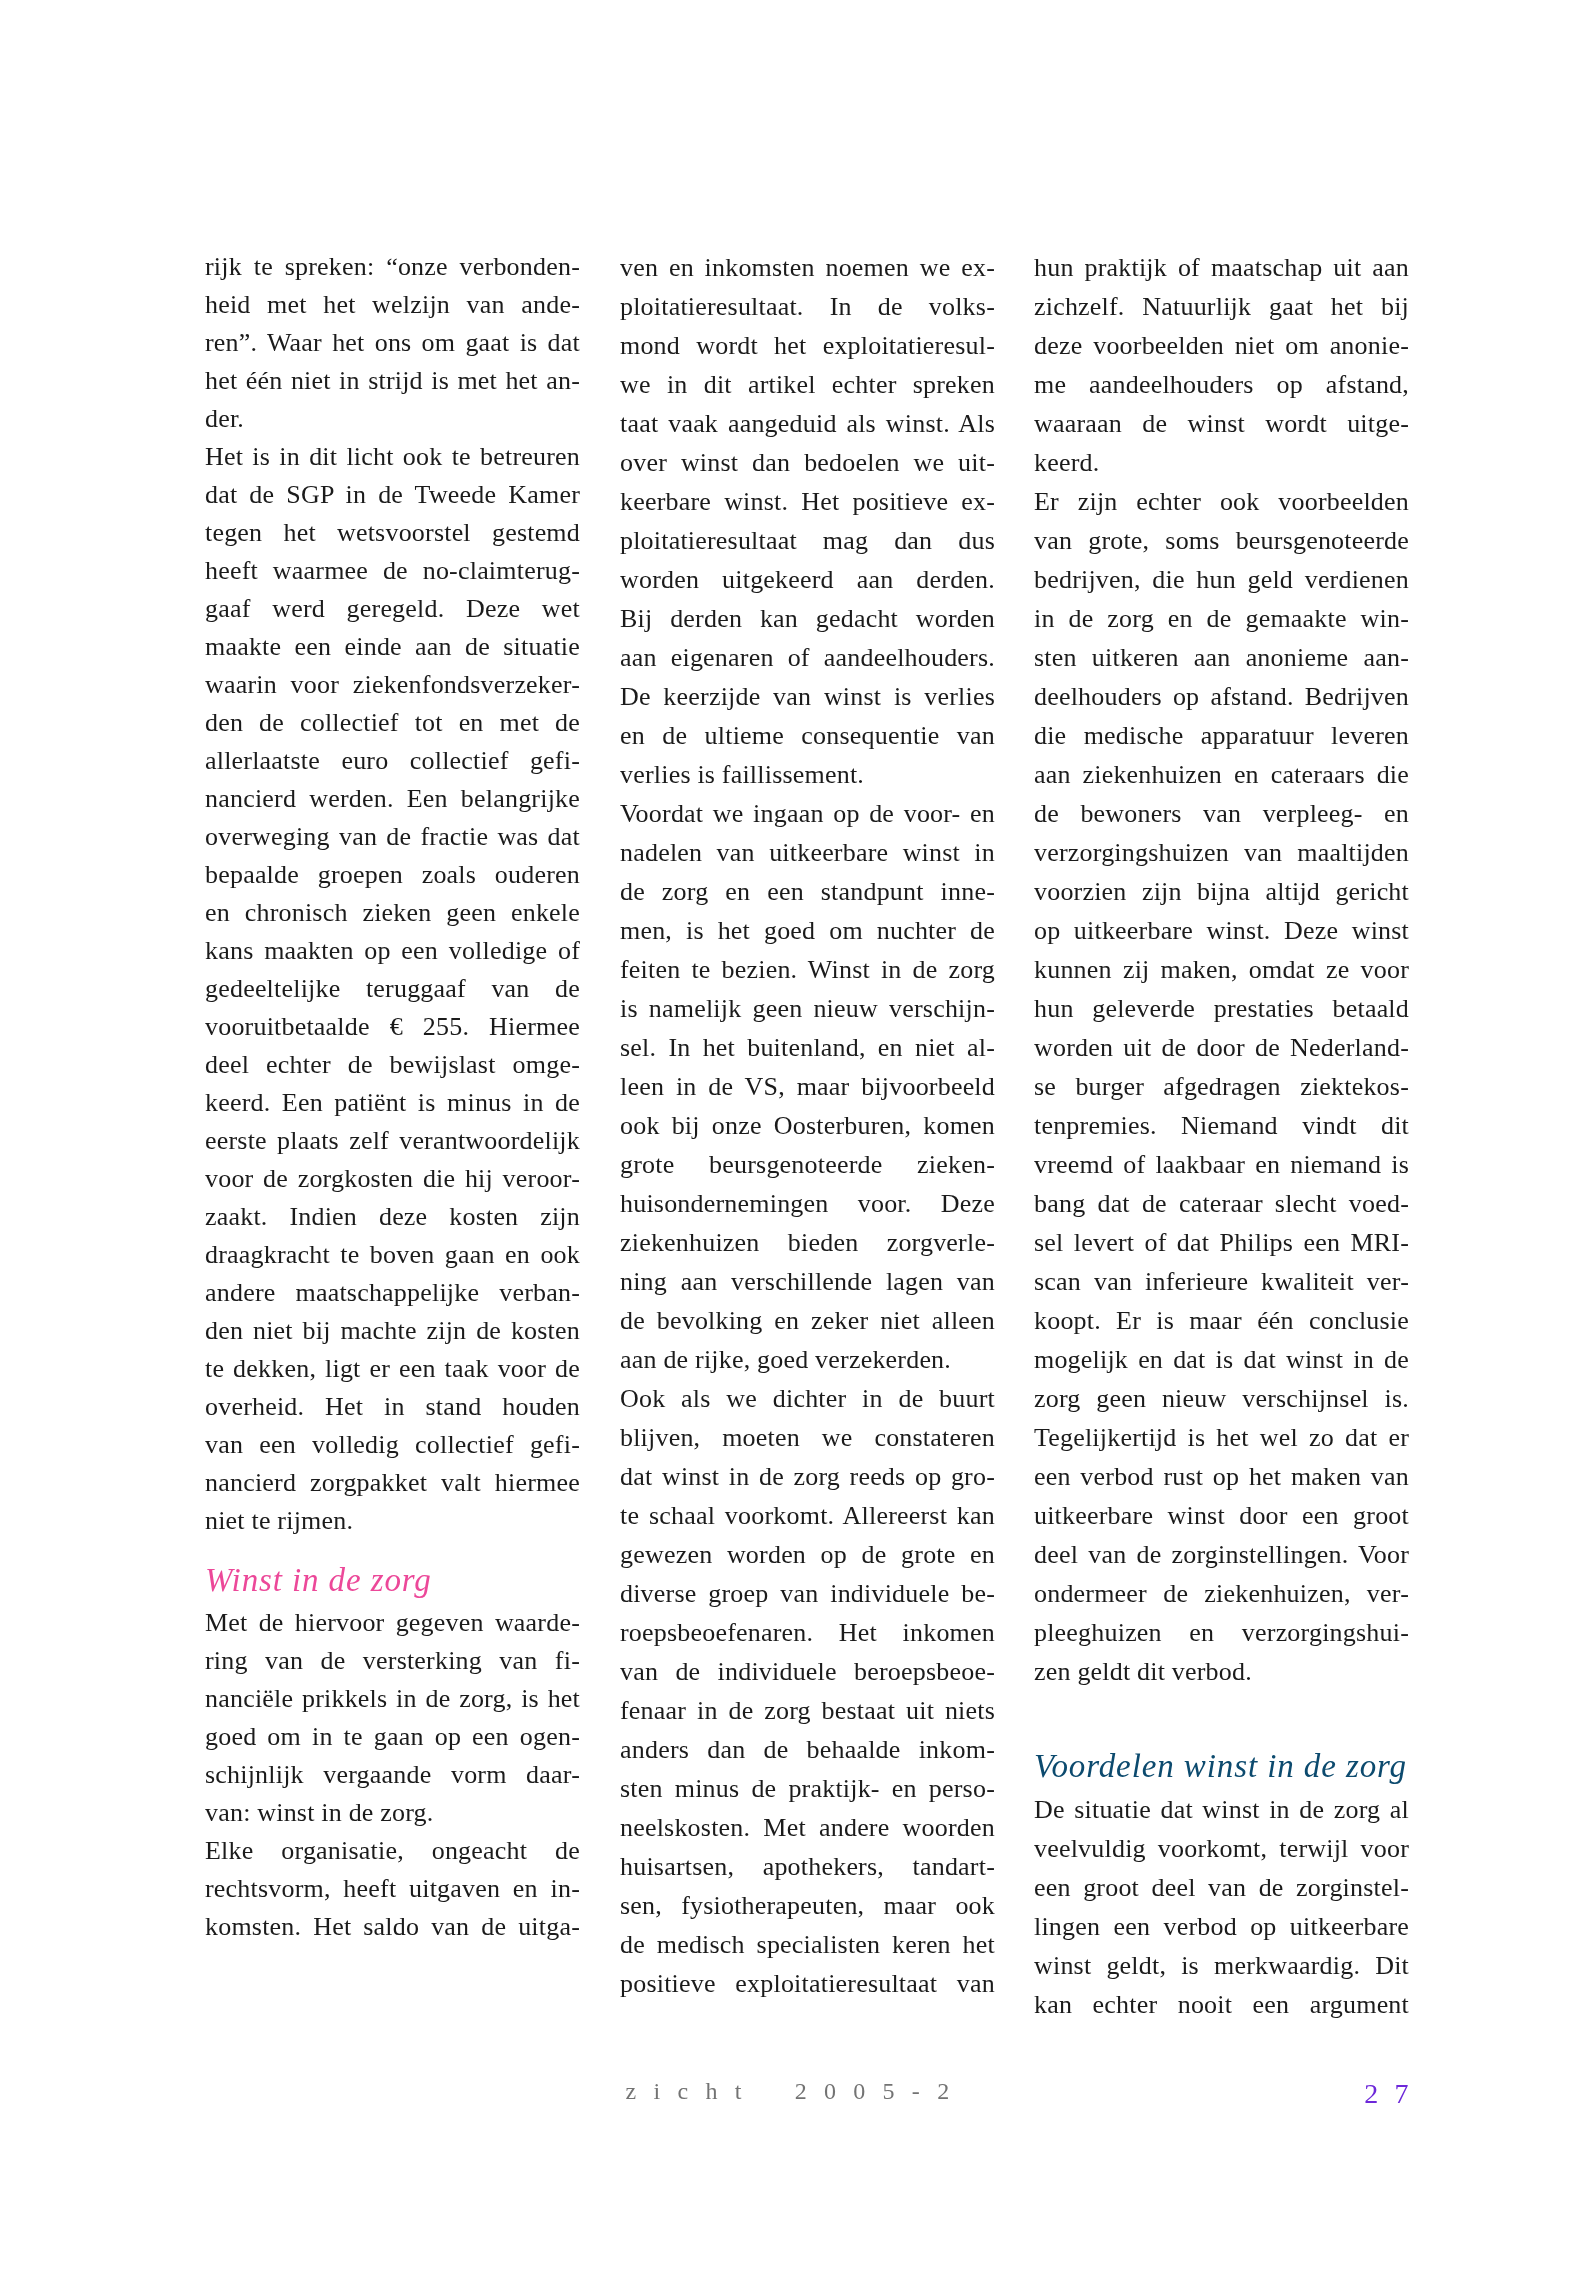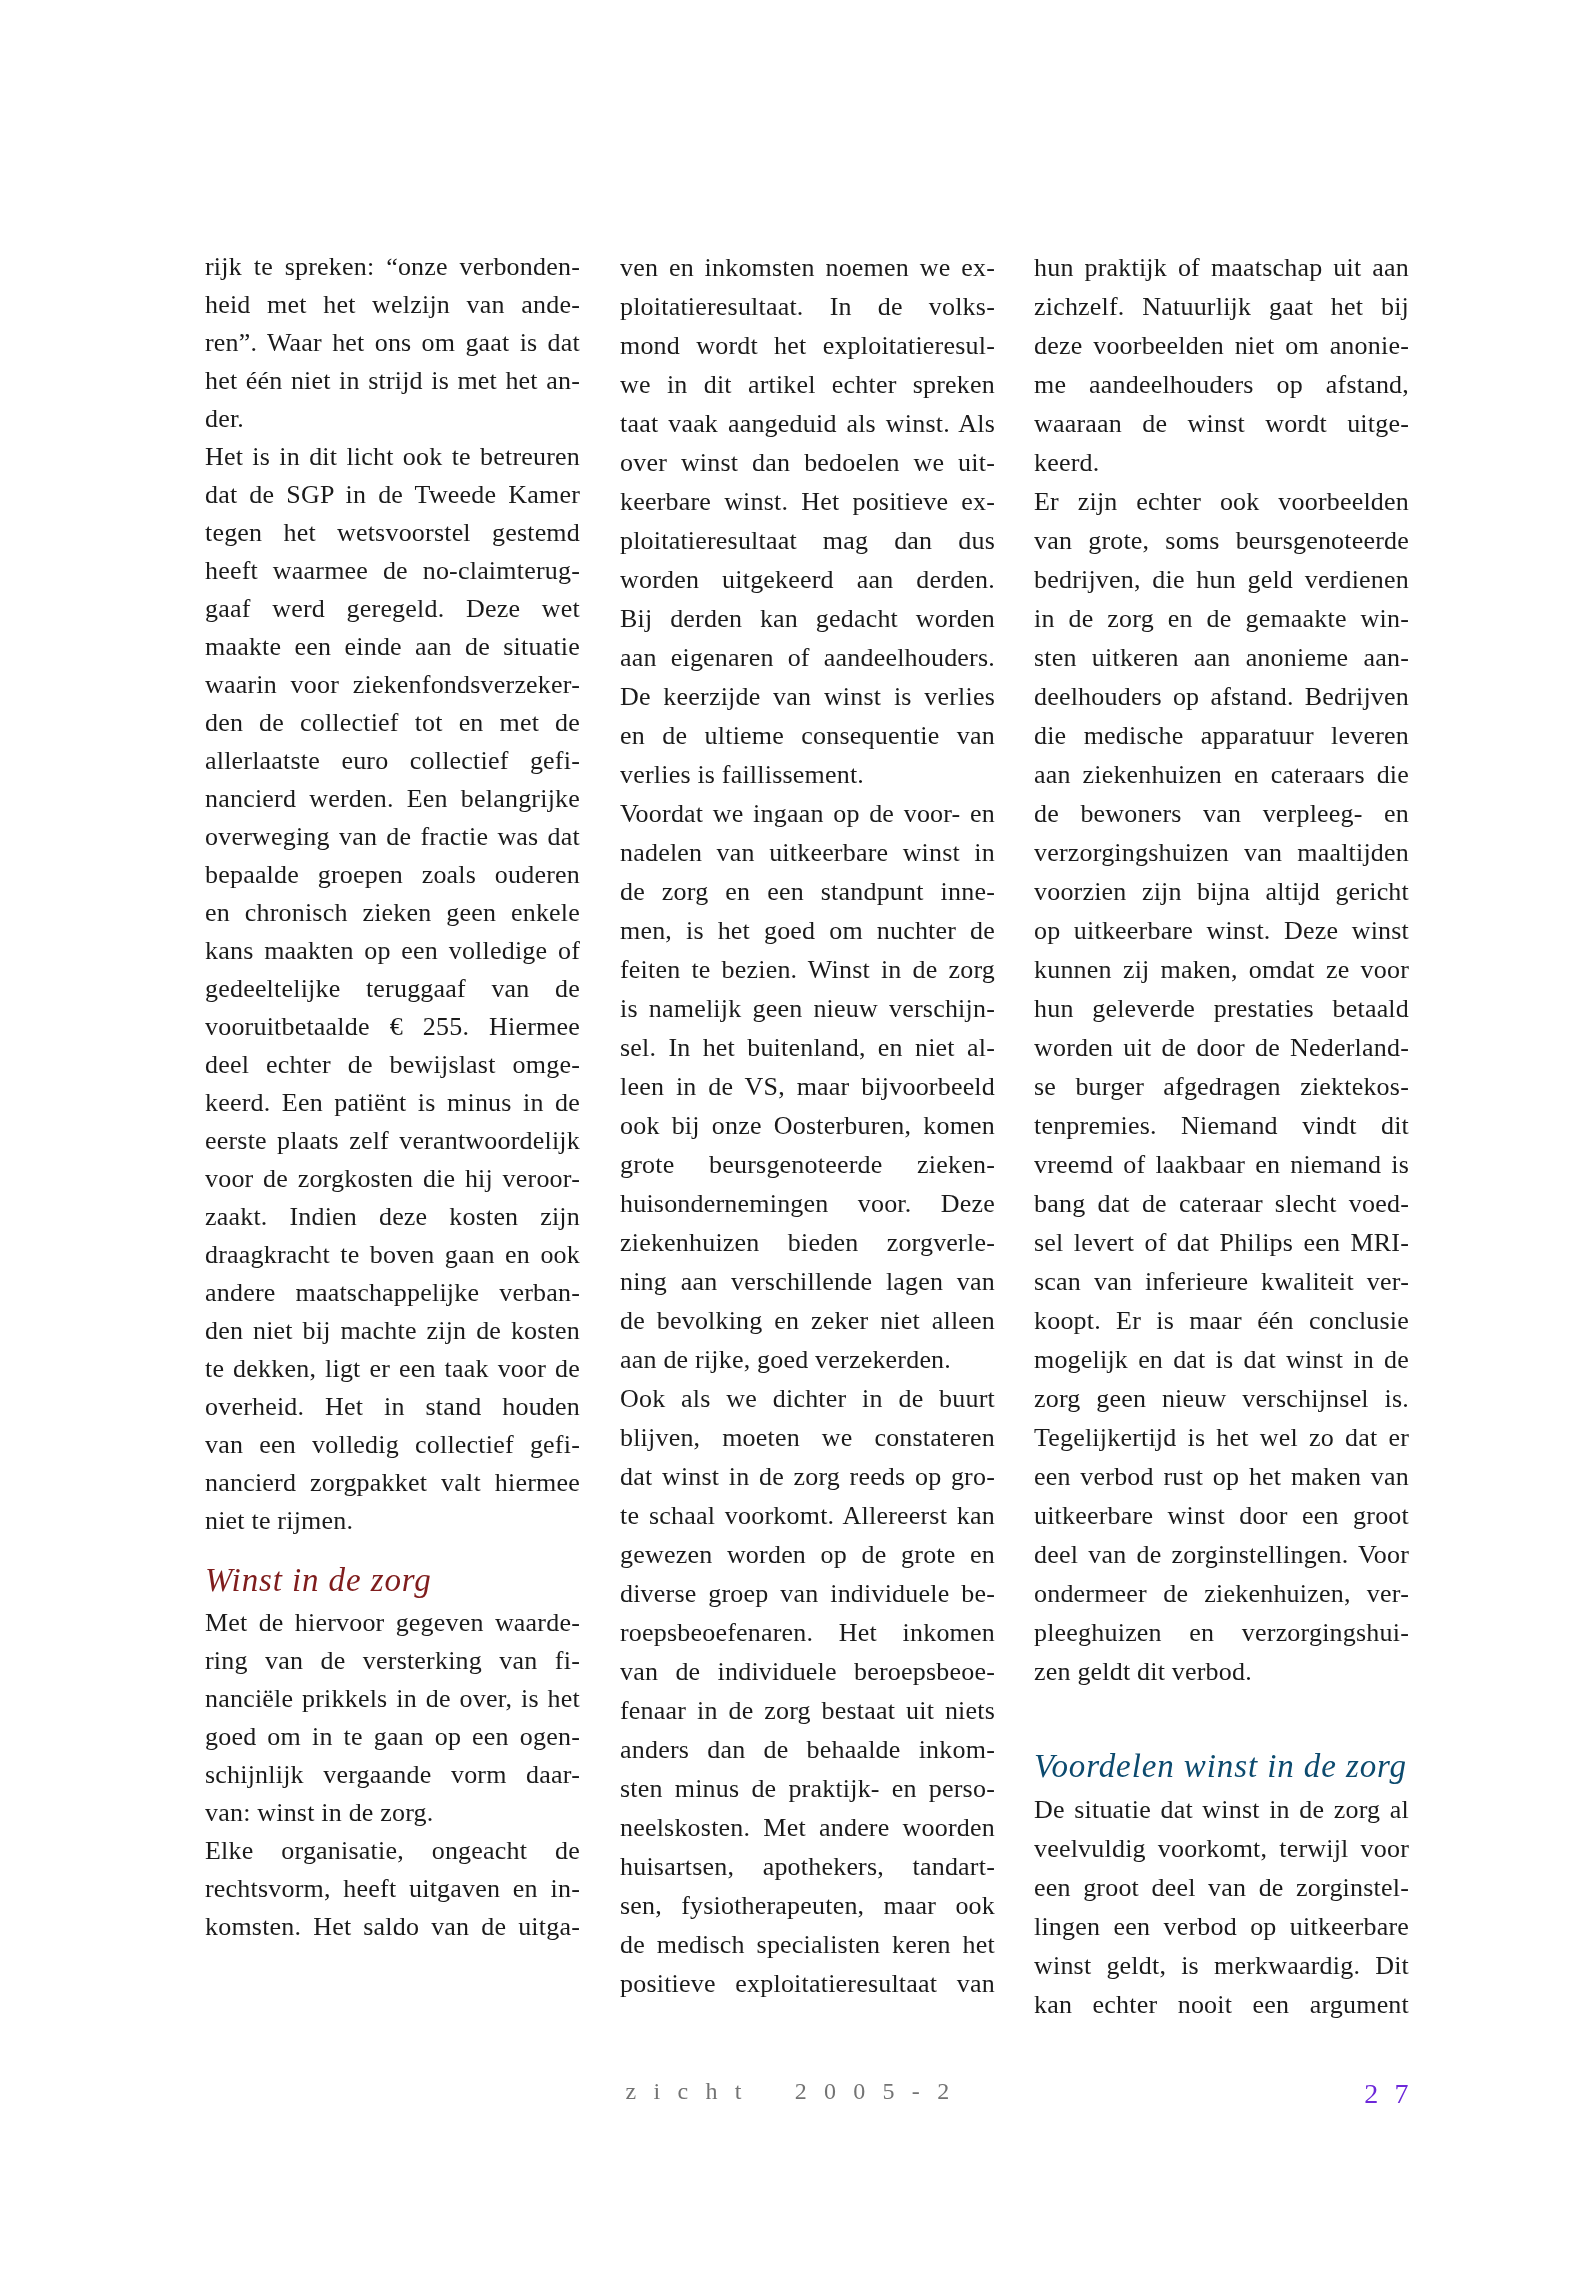--- a/index.html
+++ b/index.html
@@ -108,25 +108,25 @@
         <div class="pline">zaakt. Indien deze kosten zijn</div>
         <div class="pline">draagkracht te boven gaan en ook</div>
         <div class="pline">andere maatschappelijke verban-</div>
         <div class="pline">den niet bij machte zijn de kosten</div>
         <div class="pline">te dekken, ligt er een taak voor de</div>
         <div class="pline">overheid. Het in stand houden</div>
         <div class="pline">van een volledig collectief gefi-</div>
         <div class="pline">nancierd zorgpakket valt hiermee</div>
         <div class="pline last">niet te rijmen.</div>
       </div>
-      <div class="heading" style="color: #7f1d1d; margin-top: 20px;">Winst in de zorg</div>
+      <div class="heading" style="color: #ec4899; margin-top: 20px;">Winst in de zorg</div>
       <div class="para">
         <div class="pline">Met de hiervoor gegeven waarde-</div>
         <div class="pline">ring van de versterking van fi-</div>
-        <div class="pline">nanciële prikkels in de over, is het</div>
+        <div class="pline">nanciële prikkels in de zorg, is het</div>
         <div class="pline">goed om in te gaan op een ogen-</div>
         <div class="pline">schijnlijk vergaande vorm daar-</div>
         <div class="pline last">van: winst in de zorg.</div>
       </div>
       <div class="para">
         <div class="pline">Elke organisatie, ongeacht de</div>
         <div class="pline">rechtsvorm, heeft uitgaven en in-</div>
         <div class="pline">komsten. Het saldo van de uitga-</div>
       </div>
     </div>

